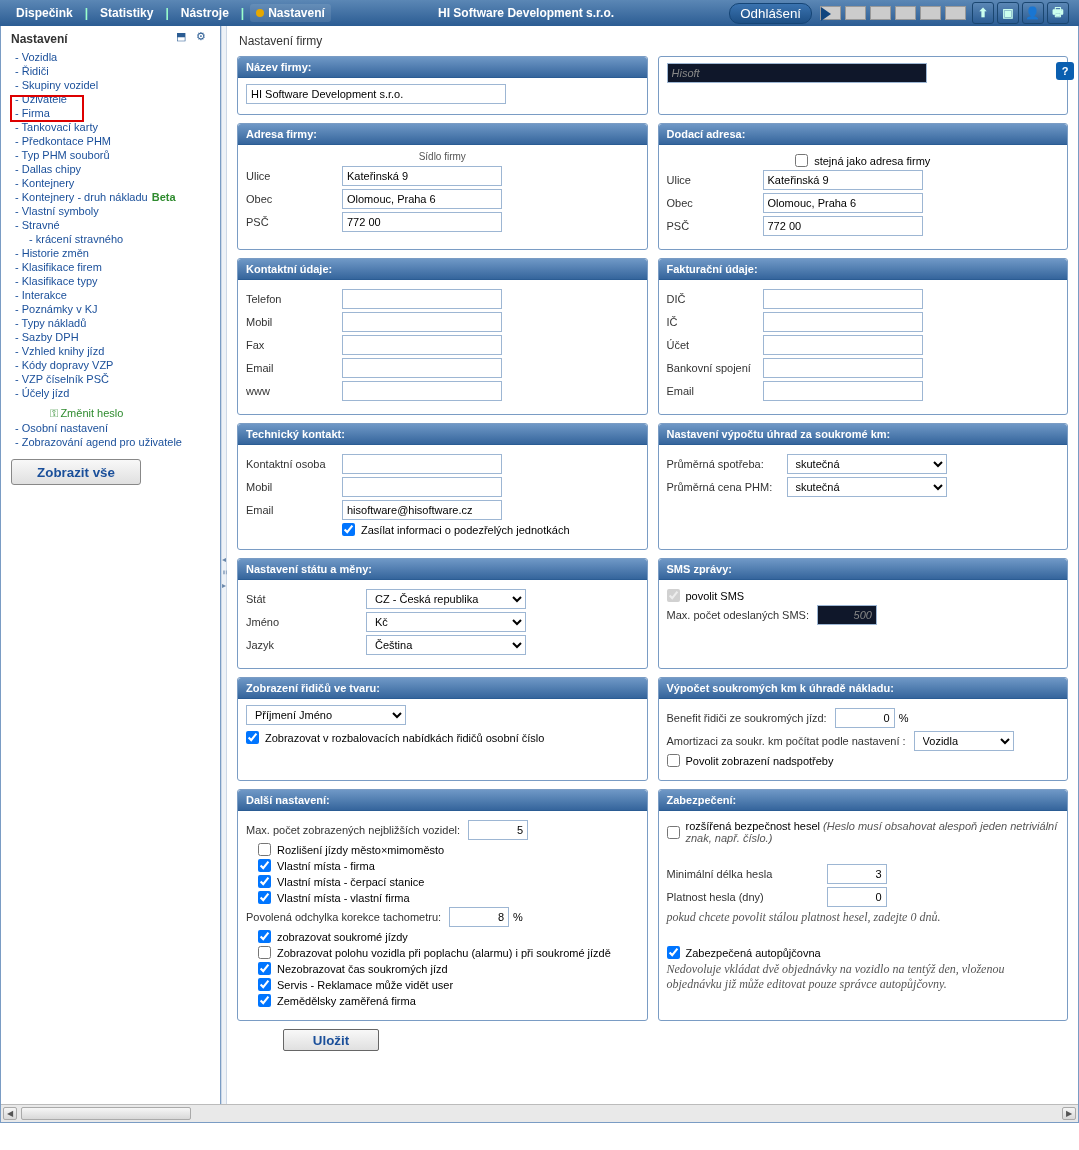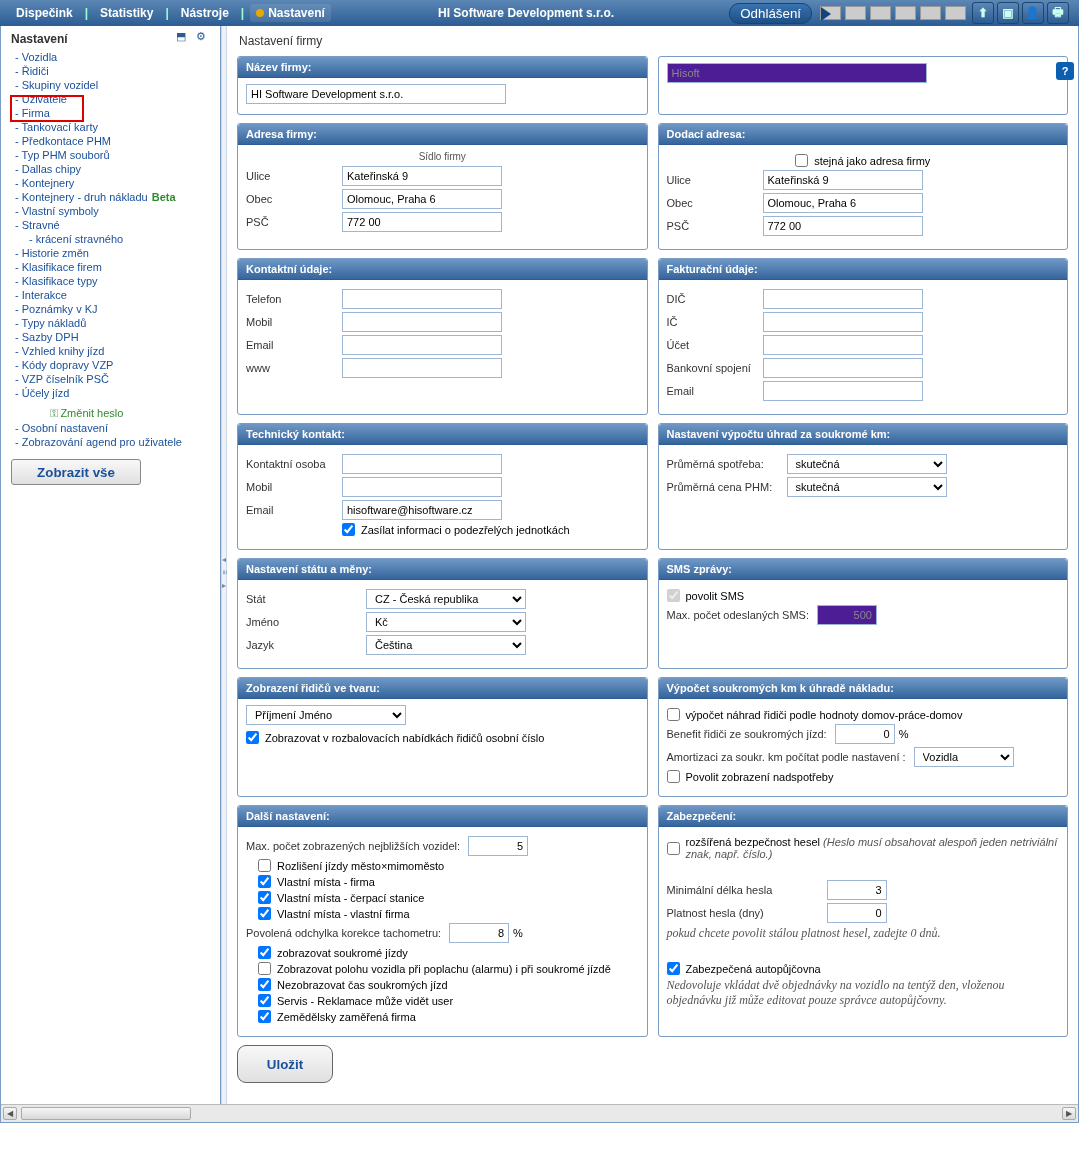--- a/index.html
+++ b/index.html
@@ -52,30 +52,30 @@
 .panel { border:1px solid #7a9cc4; border-radius:3px; }
 .panel .hd { background: linear-gradient(#6f98c6,#35659c); color:#fff; font-weight:bold; font-size:11px; padding:4px 8px; border-bottom:1px solid #2b5c93; border-radius:3px 3px 0 0; }
 .panel .bd { padding:6px 8px 10px 8px; }
 .row { display:flex; align-items:center; margin:3px 0; }
 .row label { width:96px; color:#333; }
 .row .lbl-wide { width:auto; margin-right:8px; }
 input.txt, select.sel { font-family:inherit; font-size:11px; border:1px solid #9db6d3; padding:2px 4px; height:20px; background:#fff; }
 input.txt { width:160px; }
 input.wide { width:260px; }
 input.num { width:60px; text-align:right; }
-input.ro { background:#4c1d95; color:#888; }
+input.ro { background:#0f172a; color:#888;font-style:italic; }
 select.sel { width:160px; }
 .checkbox { display:flex; align-items:center; gap:6px; margin:3px 0; }
 .checkbox input { width:13px; height:13px; }
 .small { font-size:12px; color:#333;font-family:Liberation Serif, serif; }
 .italic { font-style:italic; color:#555; }
 .helpicon { position:absolute; right:4px; top:36px; width:18px; height:18px; background:#0a5fb0; color:#fff; display:flex; align-items:center; justify-content:center; border-radius:3px; font-weight:bold; cursor:pointer; font-size:11px; }
 
 .savebar { margin-top:8px; }
-.savebtn { background:linear-gradient(#f8f8f8,#e0e0e0); border:1px solid #666; border-radius:9px; width:96px; height:38px; font-weight:bold; color:#1a4f9a; cursor:pointer; }
+.savebtn { background:linear-gradient(#f8f8f8,#e0e0e0); border:1px solid #666; border-radius:2px; width:96px; height:22px; font-weight:bold; color:#1a4f9a; cursor:pointer;margin-left:46px; }
 
 .hscroll { position:absolute; left:0; right:0; bottom:0; height:18px; background:#e9e9e9; border-top:1px solid #bbb; }
 .hscroll .thumb{ position:absolute; left:20px; top:2px; width:170px; height:13px; background:linear-gradient(#f6f6f6,#d8d8d8); border:1px solid #aaa; border-radius:2px; }
 .hscroll .arrow{ position:absolute; top:2px; width:14px; height:13px; background:linear-gradient(#f6f6f6,#d8d8d8); border:1px solid #aaa; border-radius:2px; display:flex; align-items:center; justify-content:center; font-size:8px; color:#555;}
 .hscroll .arrow.left{left:2px;} .hscroll .arrow.right{right:2px;}
 
 .subhdr { text-align:center; font-size:10px; color:#555; margin-bottom:4px; }
 </style>
 </head>
 <body>
@@ -221,20 +221,24 @@
         <div class="bd" id="contactRows">
             <div class="row">
               <label>Telefon</label>
               <input class="txt" style="">
             </div>
             <div class="row">
               <label>Mobil</label>
               <input class="txt" style="">
             </div>
             <div class="row">
+              <label>Fax</label>
+              <input class="txt" style="">
+            </div>
+            <div class="row">
               <label>Email</label>
               <input class="txt" style="">
             </div>
             <div class="row">
               <label>www</label>
               <input class="txt" style="">
             </div>
           </div>
       </div>
 
@@ -341,24 +345,20 @@
           <div class="checkbox" style="margin-top:6px;">
               <input type="checkbox" checked="" style="">
               <span>Zobrazovat v rozbalovacích nabídkách řidičů osobní číslo</span>
             </div>
         </div>
       </div>
 
       <div class="panel">
         <div class="hd">Výpočet soukromých km k úhradě nákladu:</div>
         <div class="bd">
-          <div class="checkbox">
-              <input type="checkbox" style="">
-              <span>výpočet náhrad řidiči podle hodnoty domov-práce-domov</span>
-            </div>
           <div class="row">
               <label class="lbl-wide">Benefit řidiči ze soukromých jízd:</label>
             <input class="txt num" value="0" style="">
             <span style="margin-left:4px;">%</span>
             </div>
           <div class="row">
               <label class="lbl-wide">Amortizaci za soukr. km počítat podle nastavení :</label>
             <select class="sel" style="width:100px;"><option>Vozidla</option></select>
             </div>
           <div class="checkbox">

